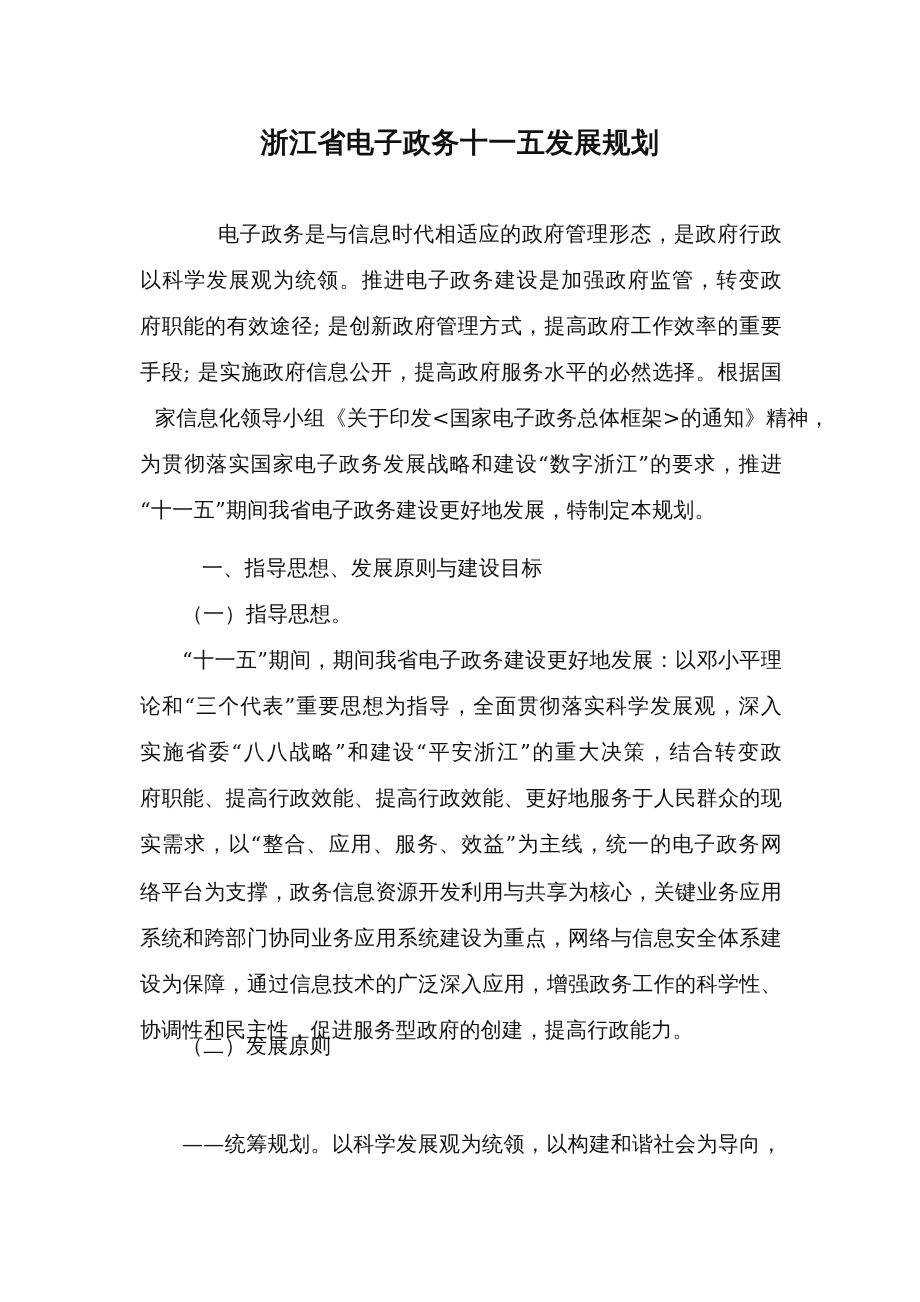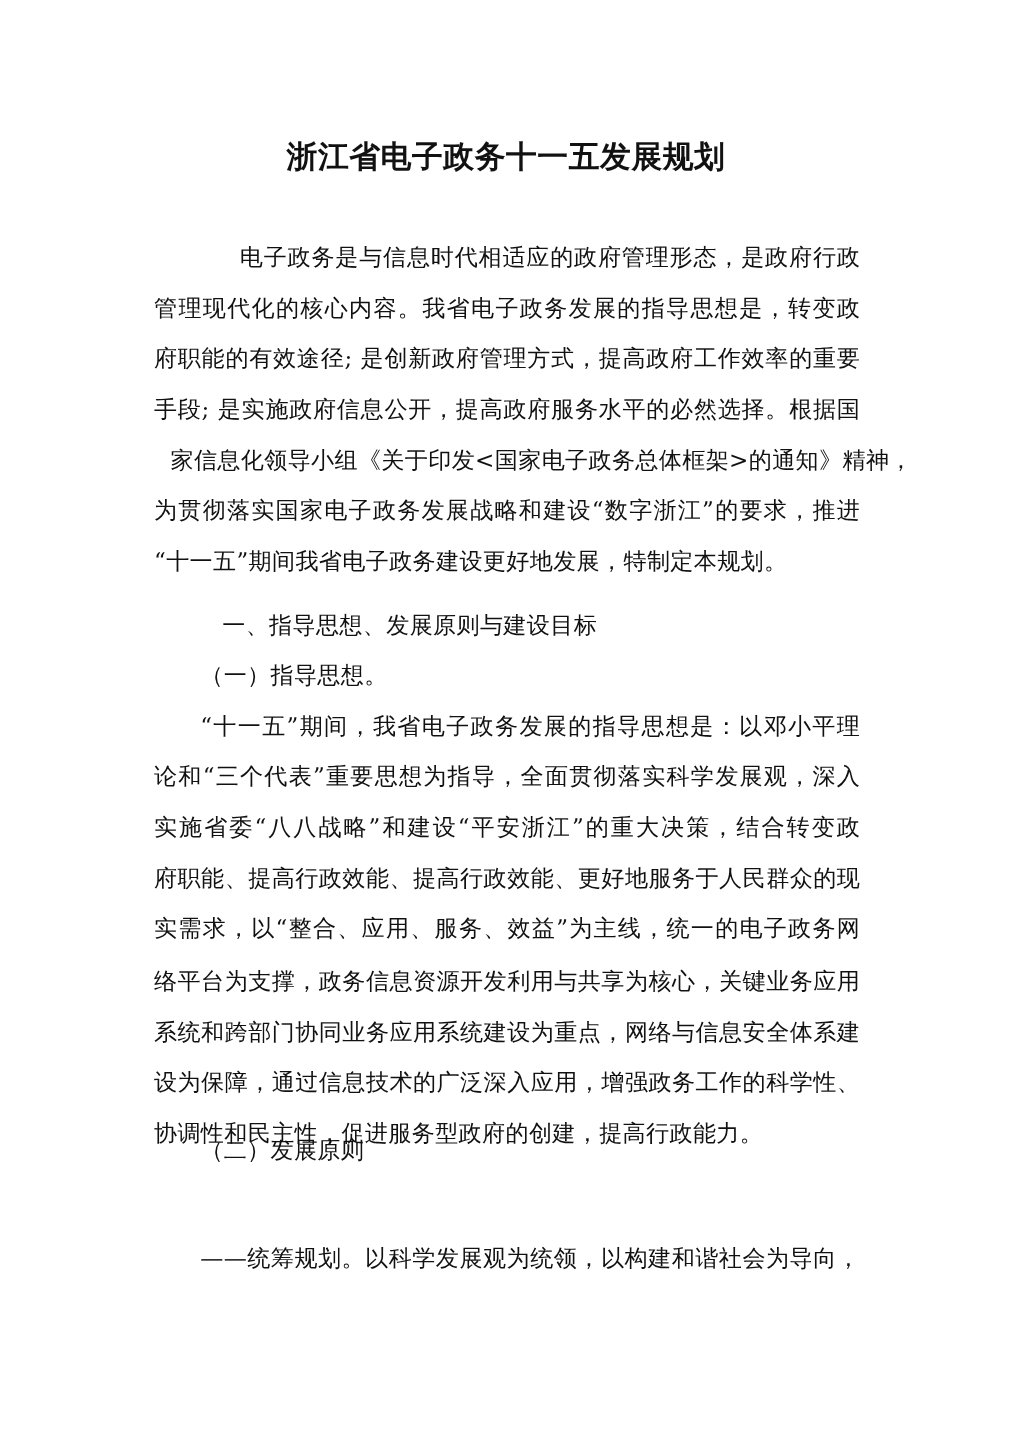--- a/index.html
+++ b/index.html
@@ -12,29 +12,29 @@
             white-space: nowrap; letter-spacing: 0.3px; text-align: justify; text-align-last: justify; }
     .nojust { text-align: center; text-align-last: left; }
   </style>
 </head>
 <body>
 
 <div class="title">浙江省电子政务十一五发展规划</div>
 
 <div id="lines">
     <div class="line" style="top: 219px; left: 218px; width: 564px;">电子政务是与信息时代相适应的政府管理形态，是政府行政</div>
-    <div class="line" style="top: 265px; left: 140px; width: 642px;">管理现代化的核心内容。我省电子政务发展的指导思想是，转变政</div>
+    <div class="line" style="top: 265px; left: 140px; width: 642px;">以科学发展观为统领。推进电子政务建设是加强政府监管，转变政</div>
     <div class="line" style="top: 311px; left: 140px; width: 642px;">府职能的有效途径; 是创新政府管理方式，提高政府工作效率的重要</div>
     <div class="line" style="top: 357px; left: 140px; width: 642px;">手段; 是实施政府信息公开，提高政府服务水平的必然选择。根据国</div>
     <div class="line" style="top: 403px; left: 155px; width: 642px;">家信息化领导小组《关于印发&lt;国家电子政务总体框架&gt;的通知》精神，</div>
     <div class="line" style="top: 449px; left: 140px; width: 642px;">为贯彻落实国家电子政务发展战略和建设“数字浙江”的要求，推进</div>
     <div class="line nojust" style="top: 495px; left: 140px; width: 642px;">“十一五”期间我省电子政务建设更好地发展，特制定本规划。</div>
     <div class="line nojust" style="top: 553px; left: 202px; width: 580px;">一、指导思想、发展原则与建设目标</div>
     <div class="line nojust" style="top: 599px; left: 182px; width: 600px;">（一）指导思想。</div>
-    <div class="line" style="top: 645px; left: 182px; width: 600px;">“十一五”期间，我省电子政务发展的指导思想是：以邓小平理</div>
+    <div class="line" style="top: 645px; left: 182px; width: 600px;">“十一五”期间，期间我省电子政务建设更好地发展：以邓小平理</div>
     <div class="line" style="top: 691px; left: 140px; width: 642px;">论和“三个代表”重要思想为指导，全面贯彻落实科学发展观，深入</div>
     <div class="line" style="top: 737px; left: 140px; width: 642px;">实施省委“八八战略”和建设“平安浙江”的重大决策，结合转变政</div>
     <div class="line" style="top: 783px; left: 140px; width: 642px;">府职能、提高行政效能、提高行政效能、更好地服务于人民群众的现</div>
     <div class="line" style="top: 829px; left: 140px; width: 642px;">实需求，以“整合、应用、服务、效益”为主线，统一的电子政务网</div>
     <div class="line" style="top: 877px; left: 140px; width: 642px;">络平台为支撑，政务信息资源开发利用与共享为核心，关键业务应用</div>
     <div class="line" style="top: 923px; left: 140px; width: 642px;">系统和跨部门协同业务应用系统建设为重点，网络与信息安全体系建</div>
     <div class="line" style="top: 969px; left: 140px; width: 642px;">设为保障，通过信息技术的广泛深入应用，增强政务工作的科学性、</div>
     <div class="line nojust" style="top: 1015px; left: 140px; width: 642px;">协调性和民主性，促进服务型政府的创建，提高行政能力。</div>
     <div class="line nojust" style="top: 1031px; left: 182px; width: 600px;">（二）发展原则</div>
     <div class="line" style="top: 1129px; left: 182px; width: 600px;">——统筹规划。以科学发展观为统领，以构建和谐社会为导向，</div>

